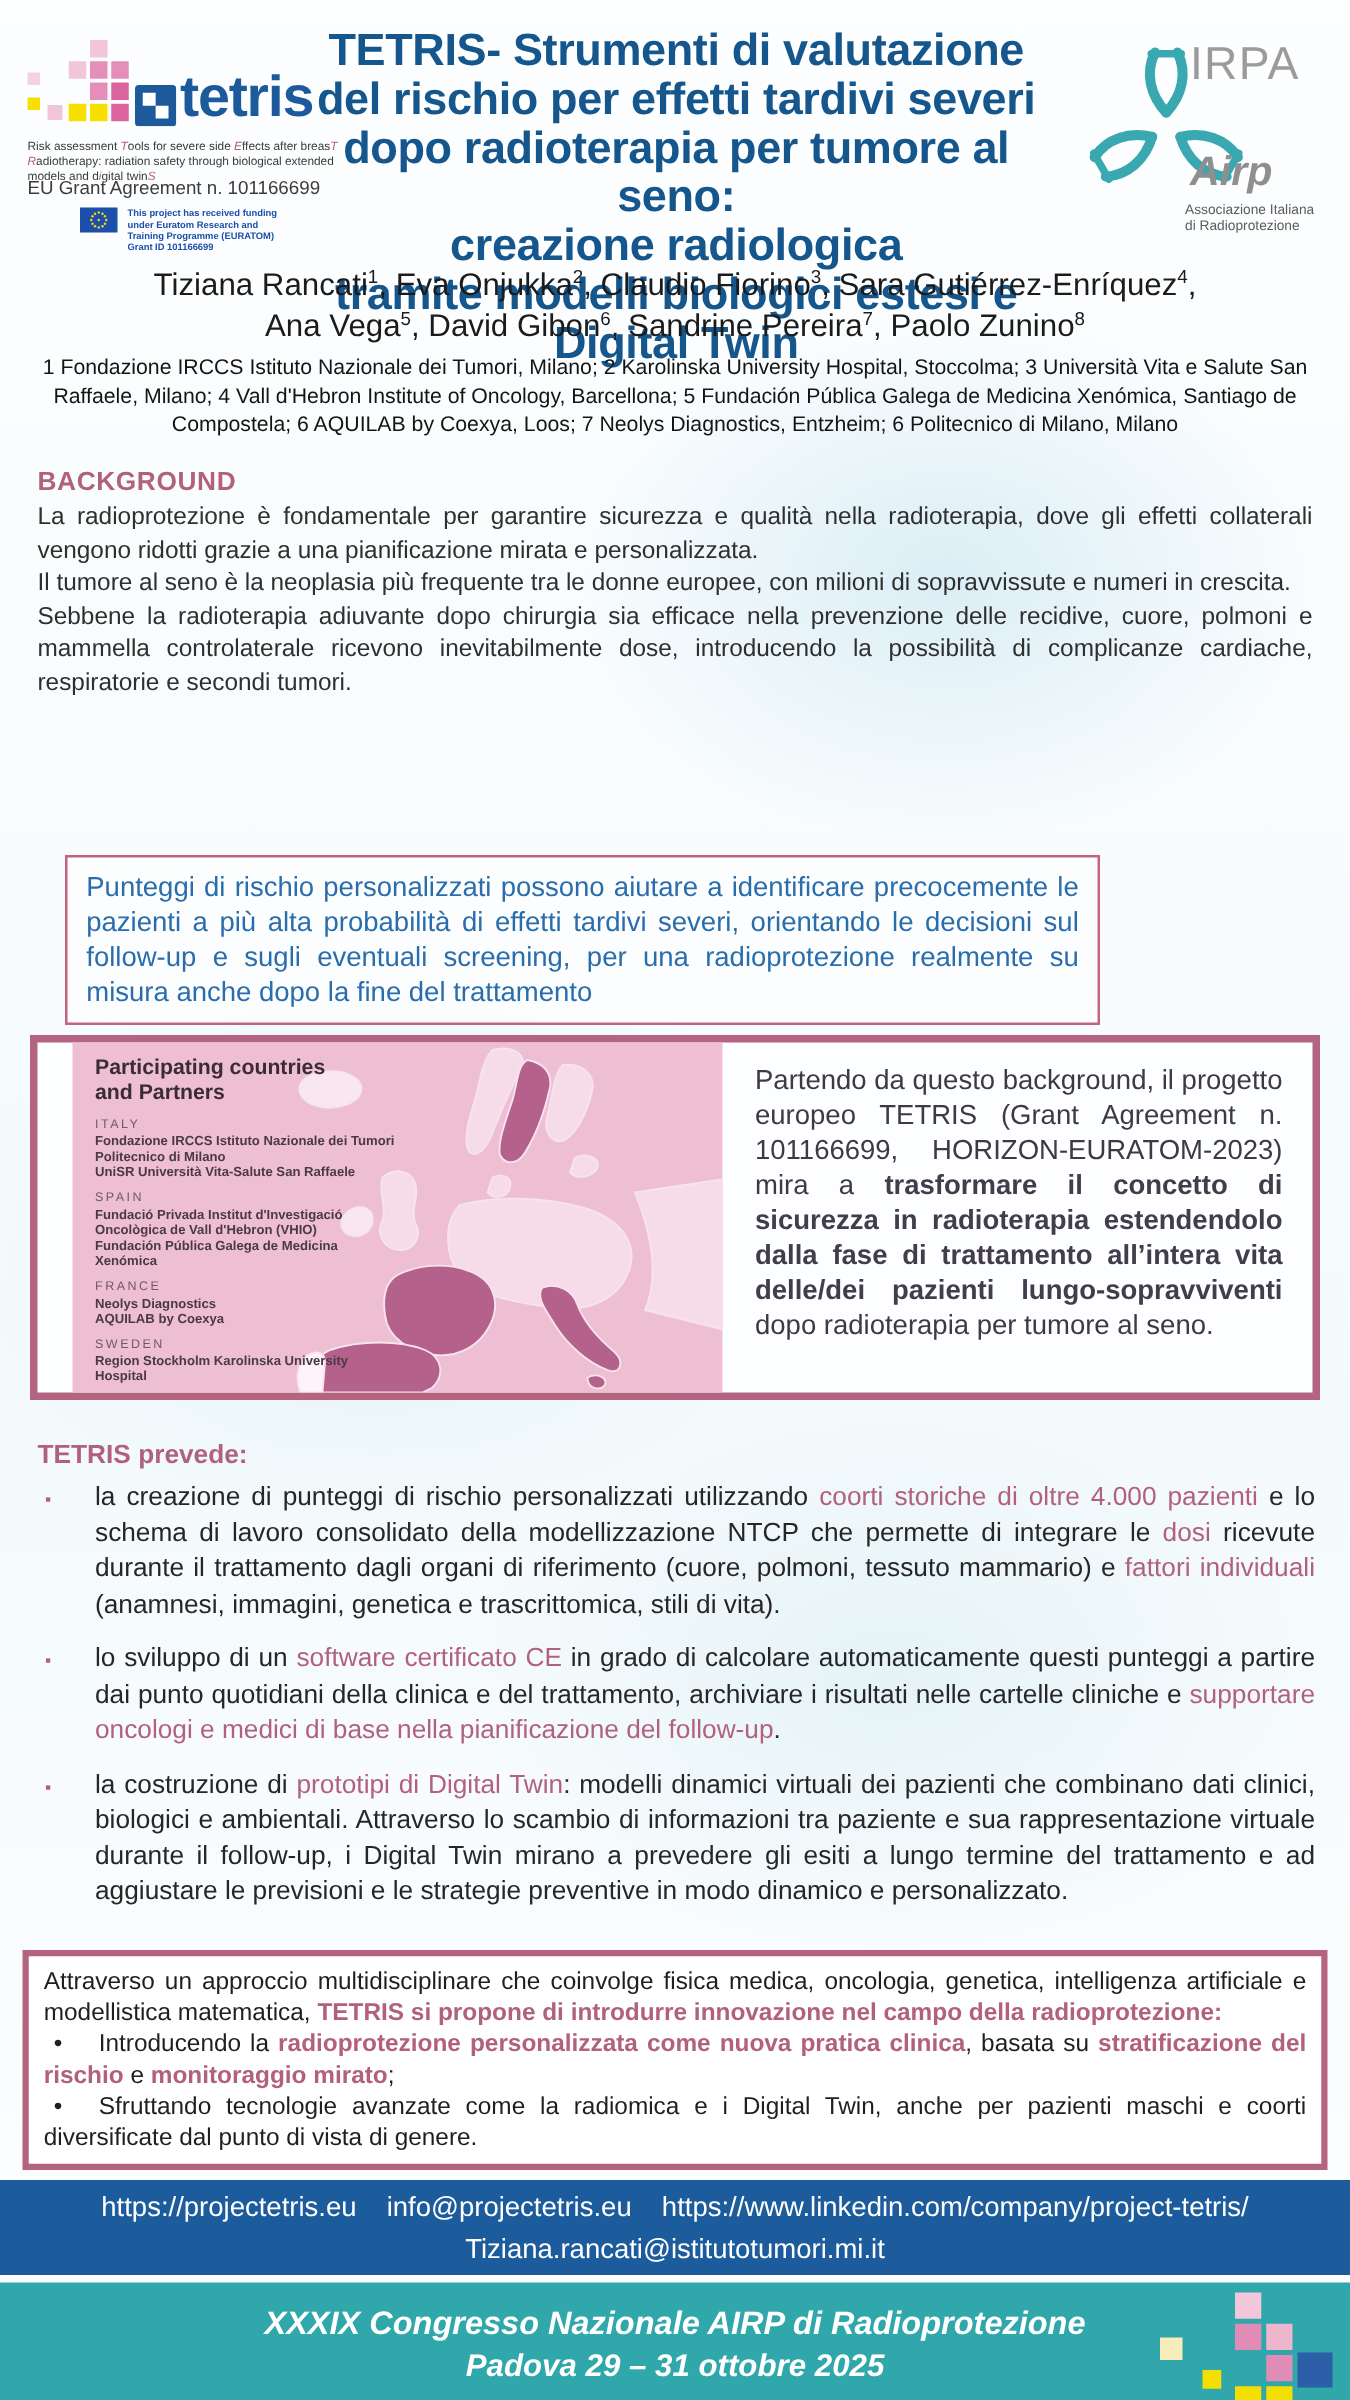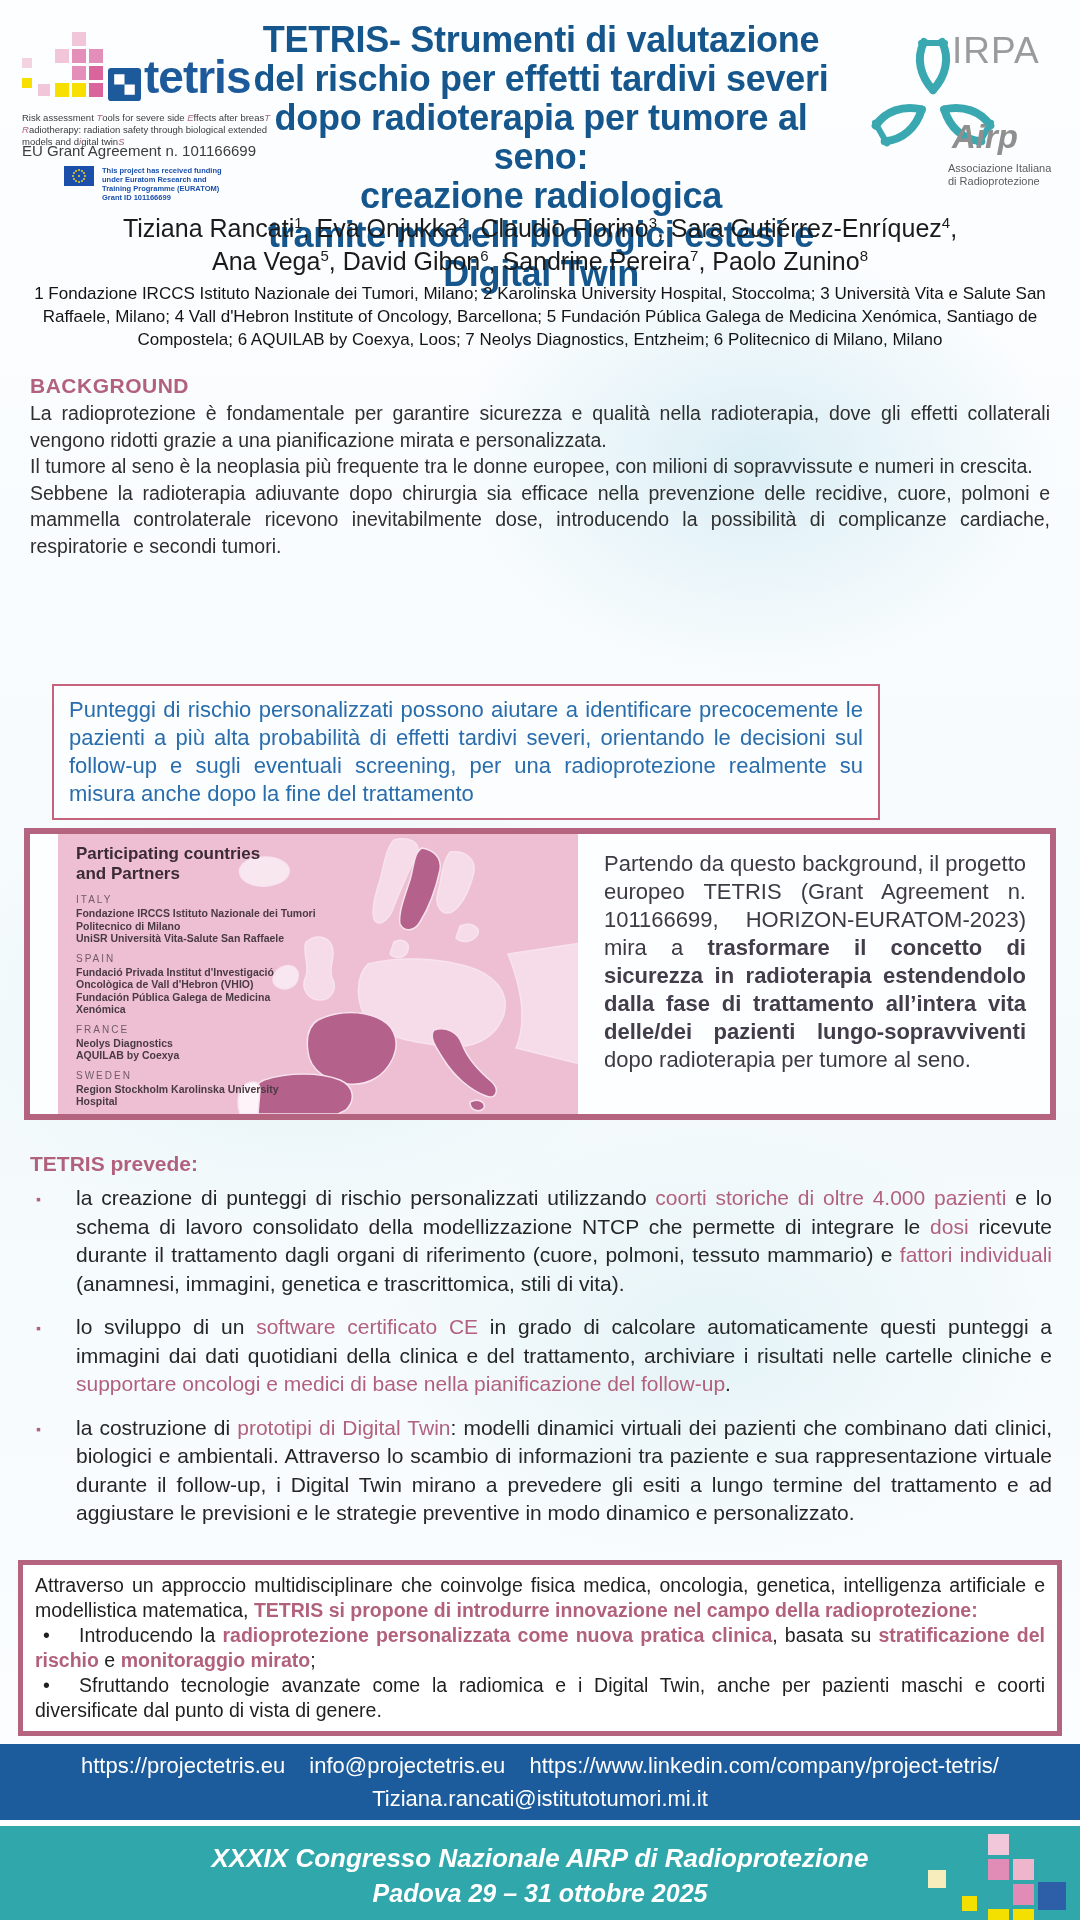--- a/index.html
+++ b/index.html
@@ -225,21 +225,21 @@
   </div>
 
   <div class="abs prevede-head">TETRIS prevede:</div>
   <div class="abs bullets">
     <div class="bullet jt">
       <span class="mk">▪</span>
       <span><span>la creazione di punteggi di rischio personalizzati utilizzando </span><span class="hl">coorti storiche di oltre 4.000 pazienti</span><span> e lo schema di lavoro consolidato della modellizzazione NTCP che permette di integrare le </span><span class="hl">dosi</span><span> ricevute durante il trattamento dagli organi di riferimento (cuore, polmoni, tessuto mammario) e </span><span class="hl">fattori individuali</span><span> (anamnesi, immagini, genetica e trascrittomica, stili di vita).</span></span>
     </div>
     <div class="bullet jt">
       <span class="mk">▪</span>
-      <span><span>lo sviluppo di un </span><span class="hl">software certificato CE</span><span> in grado di calcolare automaticamente questi punteggi a immagini dai dati quotidiani della clinica e del trattamento, archiviare i risultati nelle cartelle cliniche e </span><span class="hl">supportare oncologi e medici di base nella pianificazione del follow-up</span><span>.</span></span>
+      <span><span>lo sviluppo di un </span><span class="hl">software certificato CE</span><span> in grado di calcolare automaticamente questi punteggi a partire dai punto quotidiani della clinica e del trattamento, archiviare i risultati nelle cartelle cliniche e </span><span class="hl">supportare oncologi e medici di base nella pianificazione del follow-up</span><span>.</span></span>
     </div>
     <div class="bullet jt">
       <span class="mk">▪</span>
       <span><span>la costruzione di </span><span class="hl">prototipi di Digital Twin</span><span>: modelli dinamici virtuali dei pazienti che combinano dati clinici, biologici e ambientali. Attraverso lo scambio di informazioni tra paziente e sua rappresentazione virtuale durante il follow-up, i Digital Twin mirano a prevedere gli esiti a lungo termine del trattamento e ad aggiustare le previsioni e le strategie preventive in modo dinamico e personalizzato.</span></span>
     </div>
   </div>
 
   <div class="abs innov-box jt">
     <p><span>Attraverso un approccio multidisciplinare che coinvolge fisica medica, oncologia, genetica, intelligenza artificiale e modellistica matematica, </span><span class="hl bd">TETRIS si propone di introdurre innovazione nel campo della radioprotezione:</span></p>
     <p><span class="dot">•</span><span><span>Introducendo la </span><span class="hl bd">radioprotezione personalizzata come nuova pratica clinica</span><span>, basata su </span><span class="hl bd">stratificazione del rischio</span><span> e </span><span class="hl bd">monitoraggio mirato</span><span>;</span></span></p>

